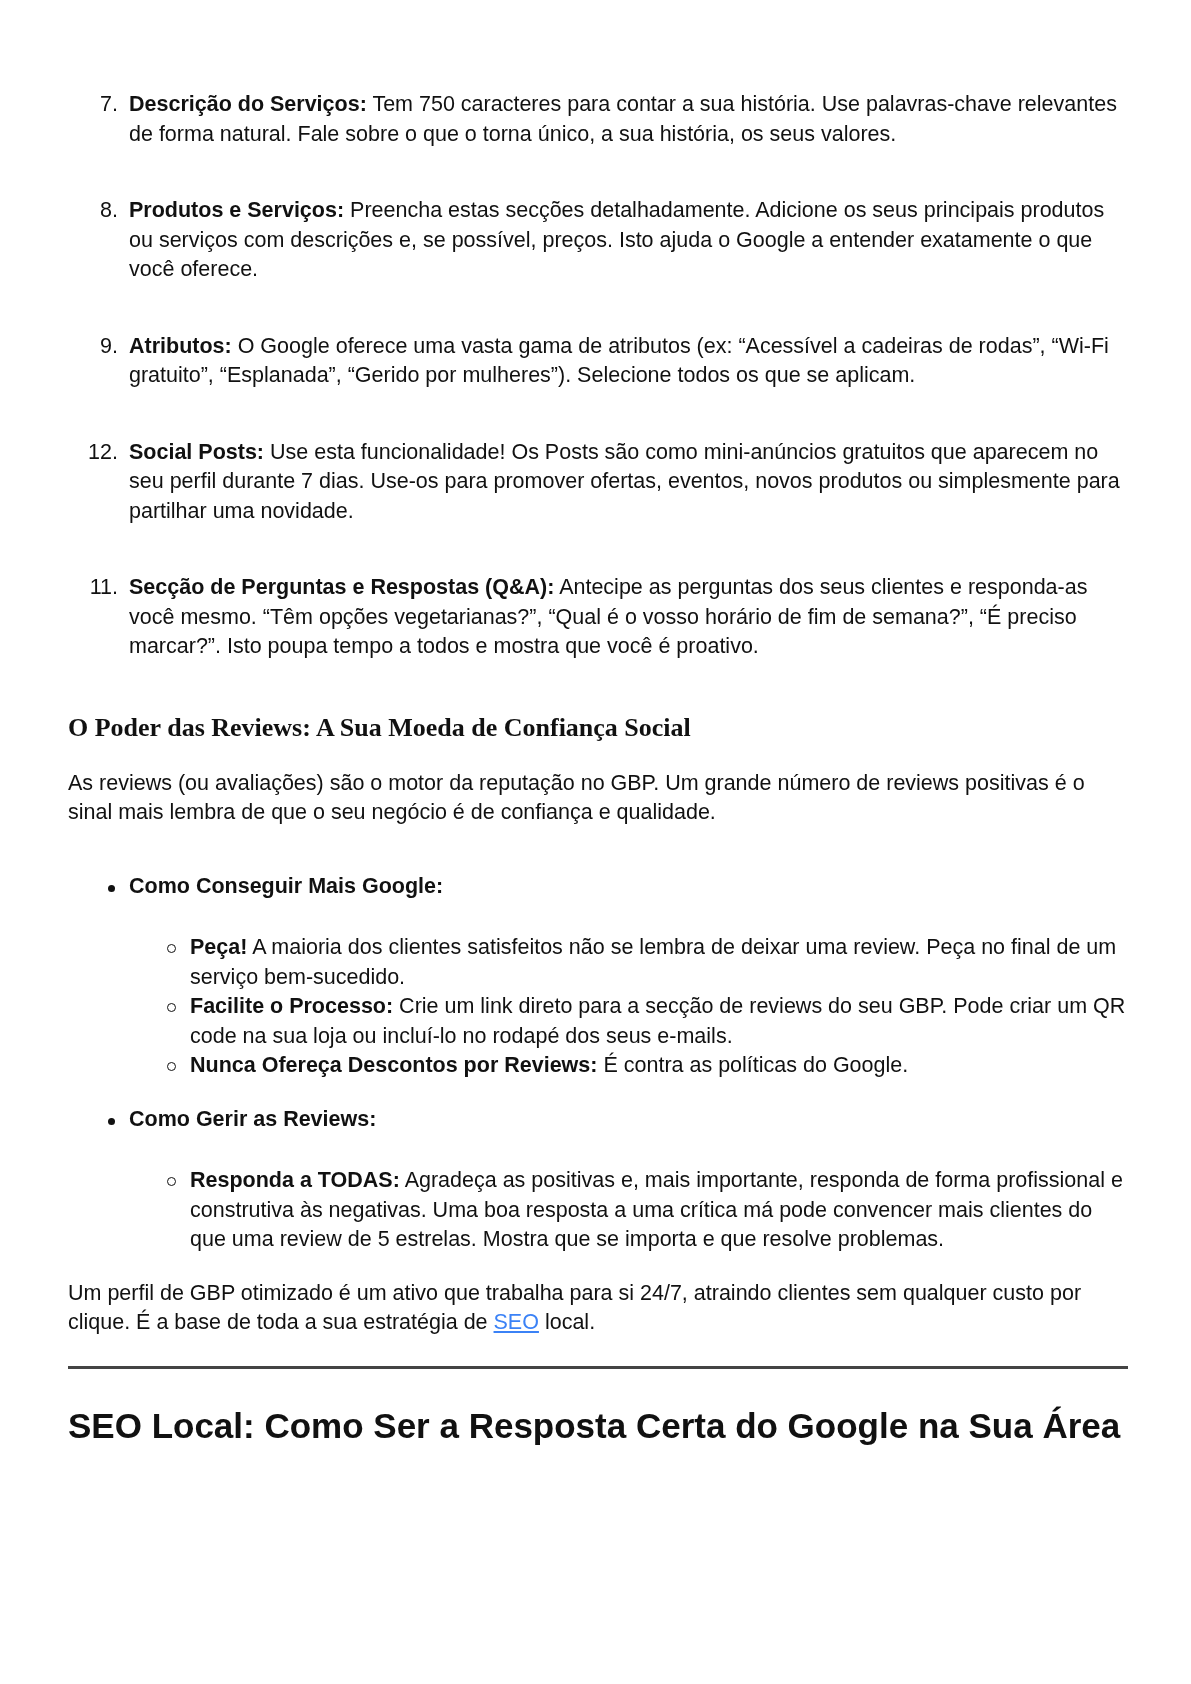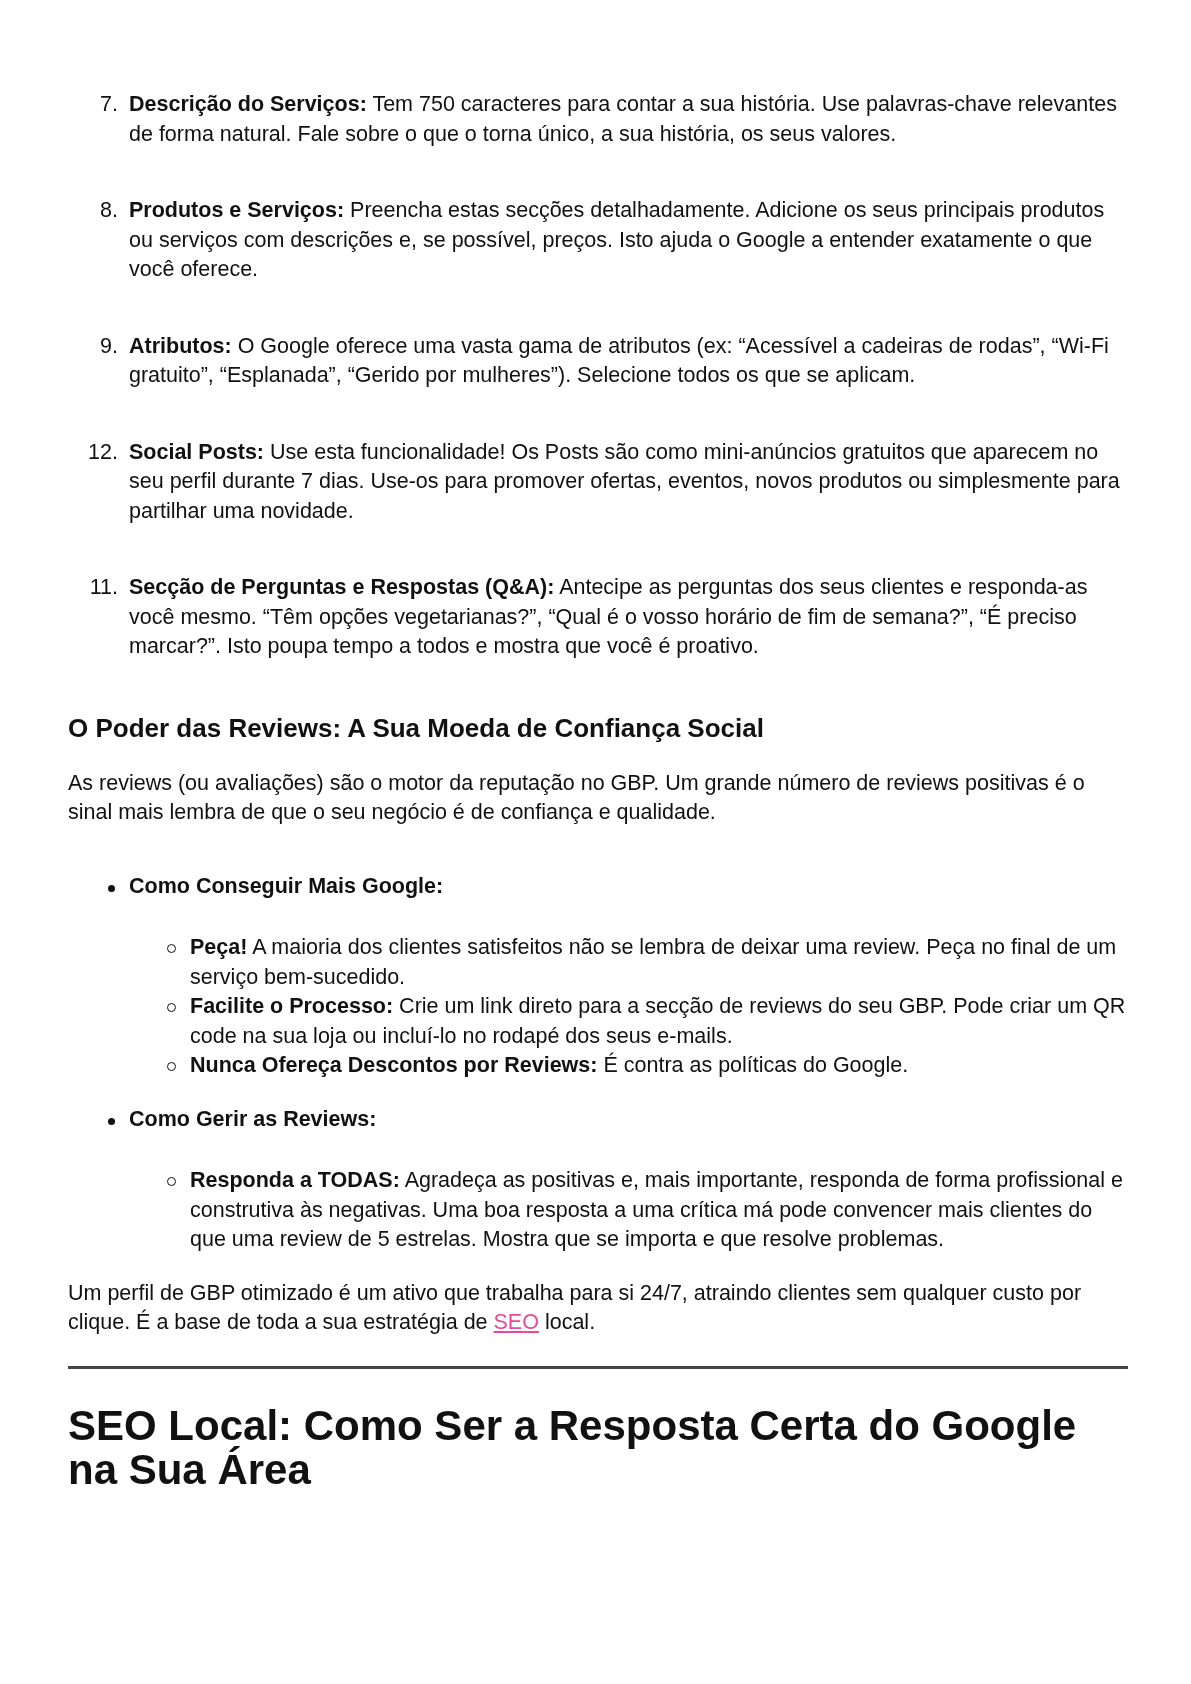--- a/index.html
+++ b/index.html
@@ -7,33 +7,33 @@
     width: 1191px; height: 1684px; position: relative; overflow: hidden;
     font-family: "Liberation Sans", sans-serif; color: #111111;
     font-size: 21.5px; line-height: 29.5px;
   }
   .page { position: absolute; left: 68px; top: 90px; width: 1060px; }
   ol.steps { list-style: none; margin: 0; padding: 0; }
   ol.steps li { position: relative; padding-left: 61px; margin-bottom: 47px; }
   ol.steps li .num { position: absolute; left: 0; width: 50px; text-align: right; }
   ol.steps li:last-child { margin-bottom: 0; }
   b { font-weight: bold; }
-  h2 { font-size: 26px; line-height: 32px; font-weight: bold; margin: 50px 0 0 0; }
+  h2 { font-size: 26px; line-height: 32px; font-weight: bold; margin: 50px 0 0 0; font-family: Liberation Serif, serif; }
   p { margin: 0; }
   p.intro { margin-top: 25px; }
   ul.l1 { list-style: none; margin: 44px 0 0 0; padding: 0; }
   ul.l1 > li { position: relative; padding-left: 61px; margin-bottom: 24px; }
   ul.l1 > li .disc { position: absolute; left: 40px; top: 13px; width: 7px; height: 7px; border-radius: 50%; background: #111; }
   ul.l2 { list-style: none; margin: 32px 0 0 0; padding: 0; }
   ul.l2 > li { position: relative; padding-left: 61px; }
   ul.l2 > li .circle { position: absolute; left: 38px; top: 11px; width: 7px; height: 7px; border-radius: 50%; border: 1.5px solid #111; box-sizing: border-box; width: 9px; height: 9px; }
   .closing { margin-top: 14px; }
-  a.link { color: #ec4899; text-decoration: underline; text-align: center; }
+  a.link { color: #3b82f6; text-decoration: underline; text-align: center; }
   hr.rule { border: none; height: 3px; background: #444; margin: 28px 0 0 0; }
-  h1 { font-size: 42px; line-height: 44px; font-weight: bold; margin: 35px 0 0 0; }
+  h1 { font-size: 35px; line-height: 44px; font-weight: bold; margin: 35px 0 0 0; }
 </style>
 </head>
 <body>
 
 <div class="page">
 
   <ol class="steps">
     <li>
       <span class="num">7.</span><b>Descrição do Serviços:</b><span> Tem 750 caracteres para contar a sua história. Use palavras-chave relevantes de forma natural. Fale sobre o que o torna único, a sua história, os seus valores.</span>
     </li>

